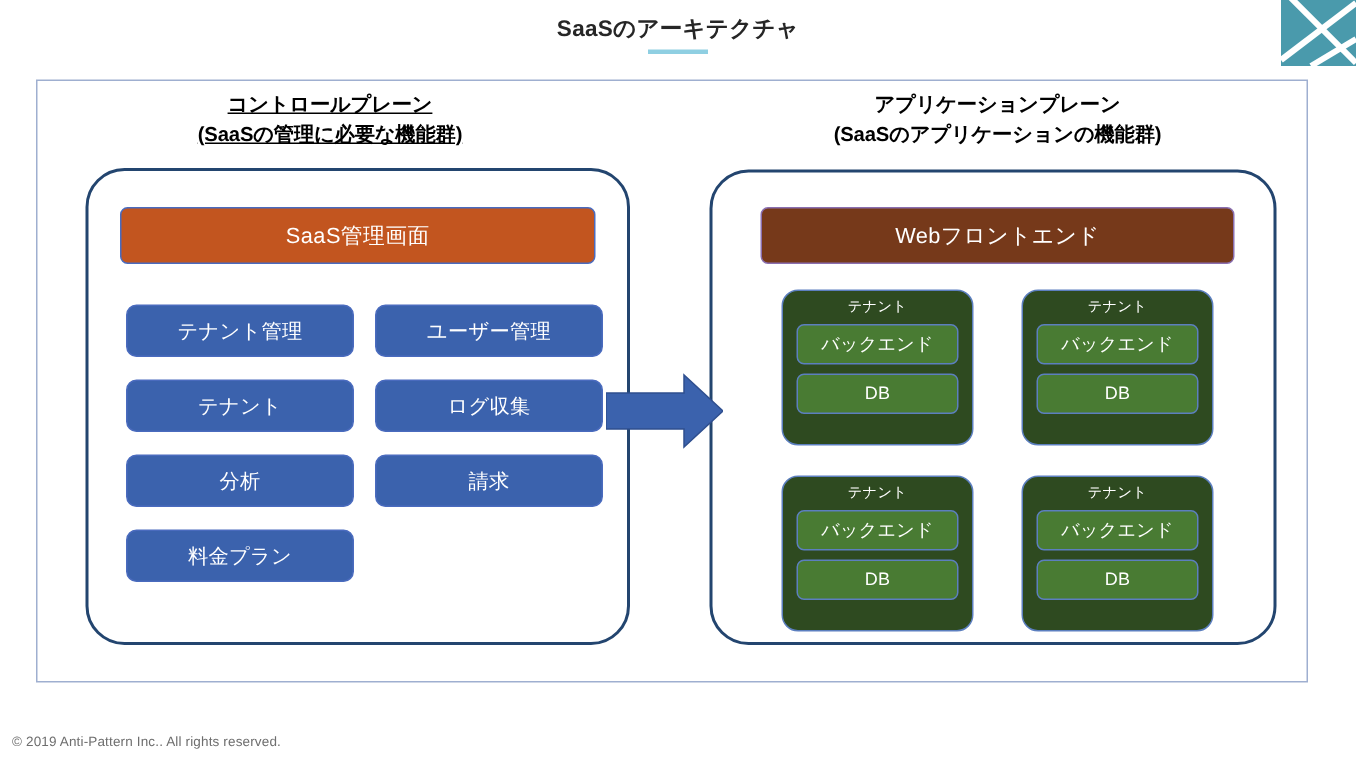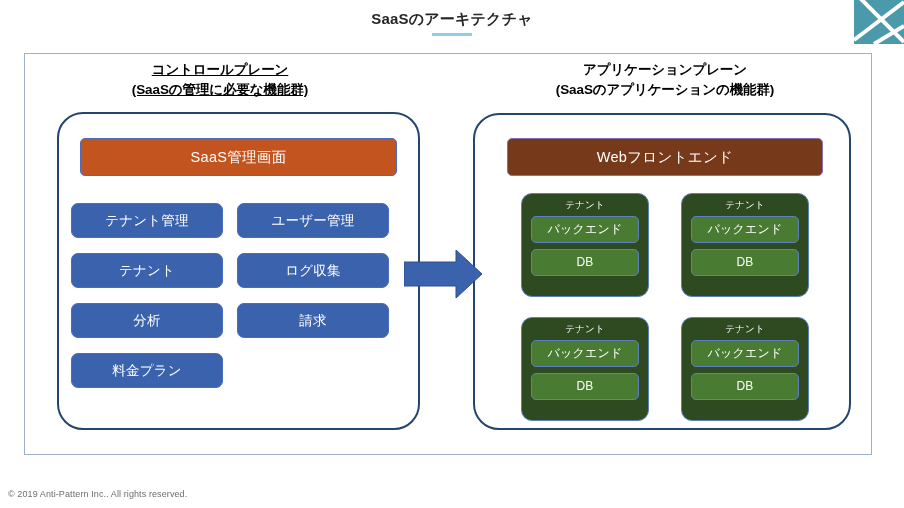--- a/index.html
+++ b/index.html
@@ -101,21 +101,21 @@
   }
   .bar-web-frontend {
     left: 507px; top: 138px; width: 316px; height: 38px;
     background: #76391A;
     border: 1px solid #8A6FB0;
   }
 
   
   .feature-grid {
     position: absolute;
-    left: 71px;
+    left: 84px;
     top: 203px;
     width: 318px;
     display: grid;
     grid-template-columns: 152px 152px;
     grid-auto-rows: 35px;
     column-gap: 14px;
     row-gap: 15px;
   }
   .feature-box {
     background: #3B62AD;

